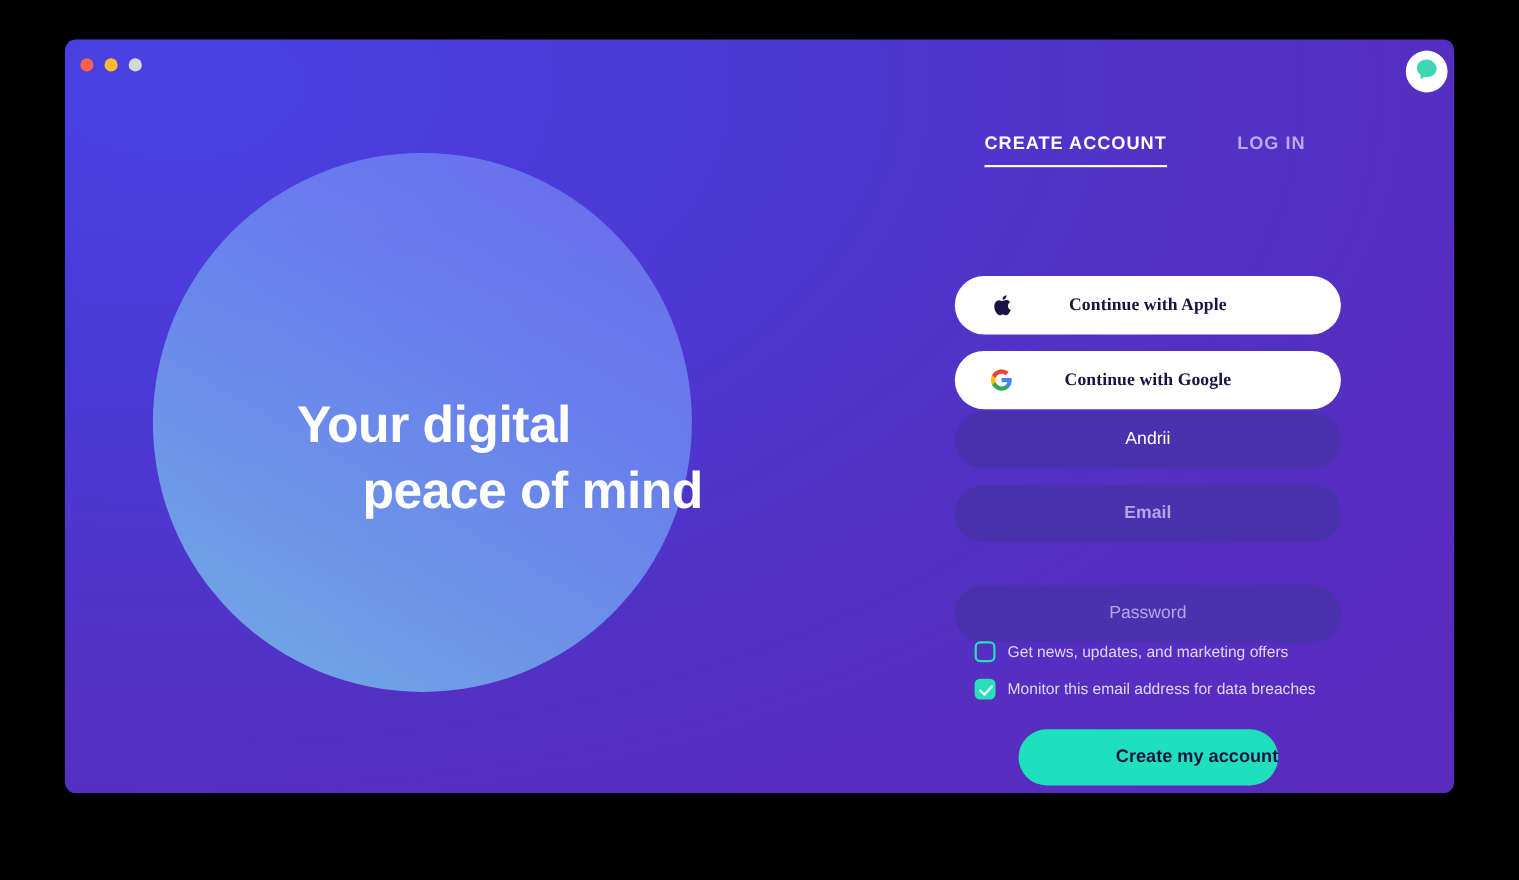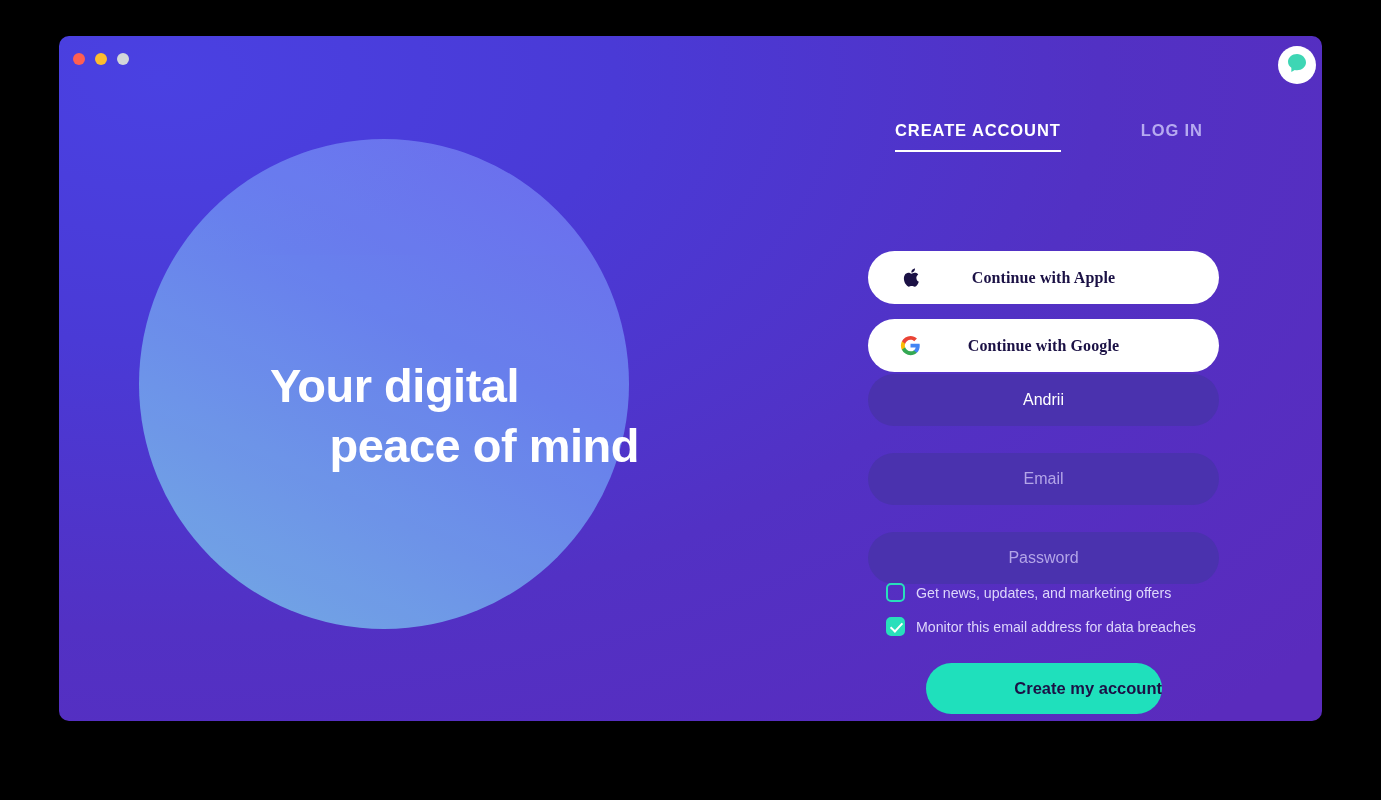--- a/index.html
+++ b/index.html
@@ -87,21 +87,21 @@
     top: 0;
     width: 513px;
     height: 685px;
   }
 
   .tabs {
     position: absolute;
     left: 86px;
     top: 85px;
     display: flex;
-    gap: 80px;
+    gap: 64px;
     align-items: flex-start;
   }
   .tab {
     font-size: 16.5px;
     font-weight: bold;
     letter-spacing: 0.9px;
     color: #b6aaf0;
     background: none;
     border: none;
     padding: 0 0 10px 0;
@@ -166,21 +166,21 @@
     background: #4a32ae;
     padding: 0 22px;
     font-size: 16px;
     font-family: "Liberation Sans", sans-serif;
     color: #ffffff;
     outline: none;
     text-align: center;
   }
   .field::placeholder { color: #b3a5e8; }
   .field.name     { top: 338px; }
-  .field.email    { top: 417px; }
+  .field.email    { top: 405px; font-weight: bold; }
   .field.password { top: 472px; margin-top: 24px; }
 
   .check-row {
     position: absolute;
     left: 77px;
     display: flex;
     align-items: center;
     gap: 11px;
     cursor: pointer;
   }

